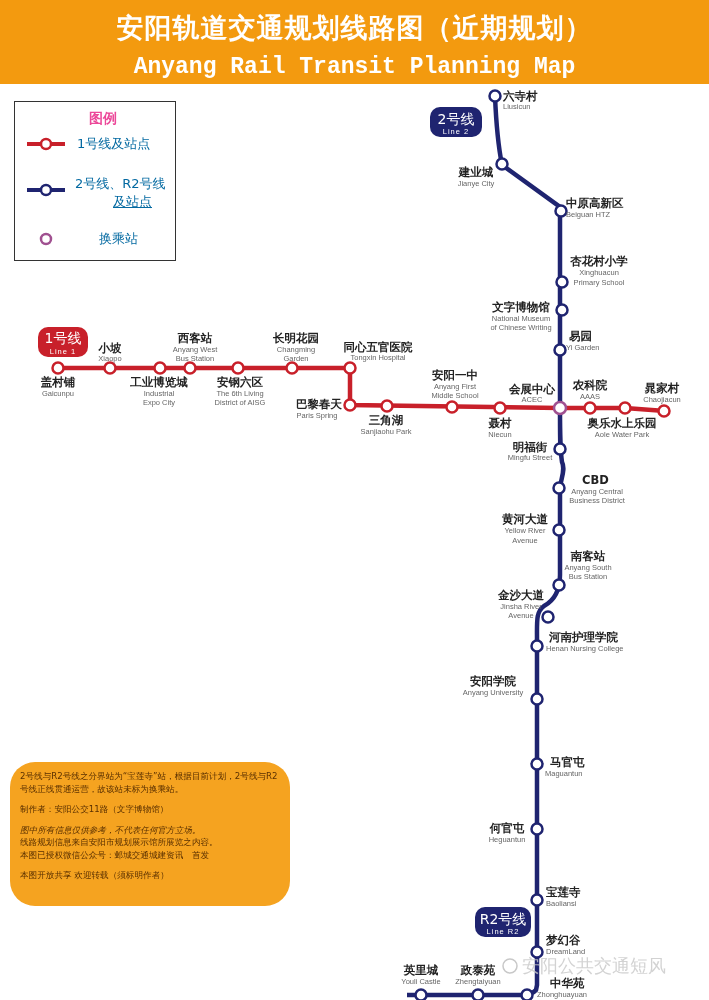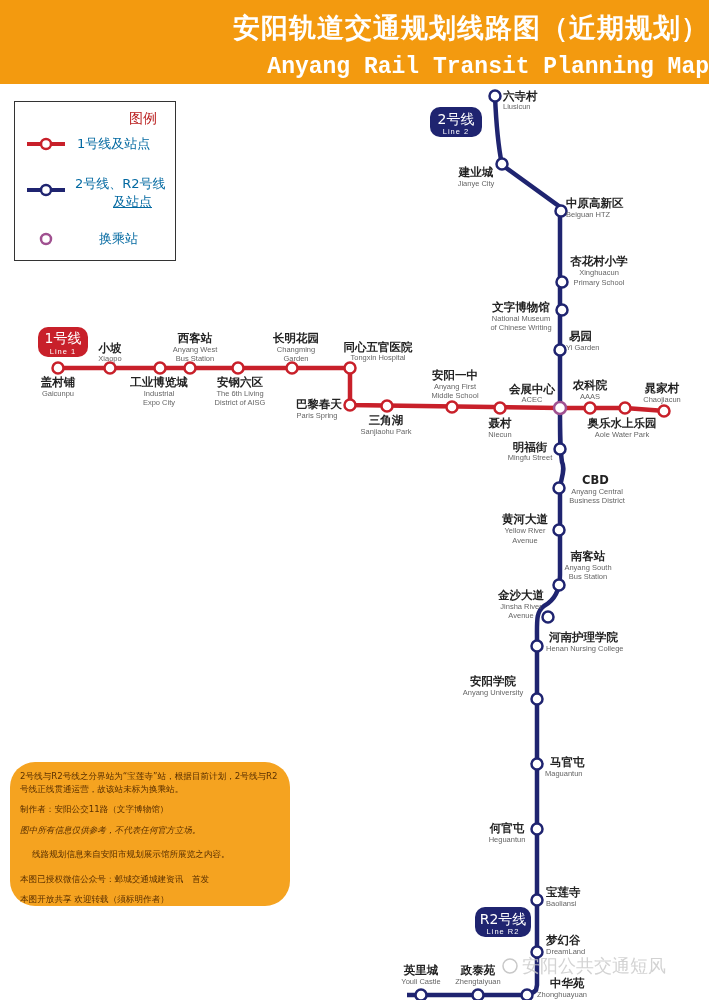--- a/index.html
+++ b/index.html
@@ -1,24 +1,24 @@
 <!DOCTYPE html>
 <html><head>
 <meta charset="utf-8">
 <style>
   html, body { margin:0; padding:0; }
   body { width:709px; height:1000px; position:relative; background:#ffffff; overflow:hidden;
          font-family:"DejaVu Sans", sans-serif; }
   .header { position:absolute; left:0; top:0; width:709px; height:84px; background:#f39a0f;
-            color:#fff; text-align:right; }
+            color:#fff; text-align:center; }
   .header .zh { font-size:27px; font-weight:bold; margin-top:10px; letter-spacing:1px; }
   .header .en { font-size:23px; font-weight:bold; margin-top:8px; font-family:Liberation Mono, monospace; }
   .legend { position:absolute; left:14px; top:101px; width:162px; height:160px; border:1.5px solid #333;
             background:#fff; box-sizing:border-box; }
-  .legend .title { position:absolute; left:74px; top:8px; font-size:14px; font-weight:normal; color:#b91c1c;margin-left:40px; }
+  .legend .title { position:absolute; left:74px; top:8px; font-size:14px; font-weight:bold; color:#ec4899; }
   .legend .lbl { position:absolute; font-size:13px; color:#0369a1; text-align:center; line-height:18px; }
   .note { position:absolute; left:10px; top:762px; width:280px; height:144px; background:#f5a320;
           border-radius:25px; box-sizing:border-box; padding:8px 10px; font-size:8.6px; color:#5a3000;
           line-height:12.5px; }
   .note p { margin:0 0 8px 0; }
   svg { position:absolute; left:0; top:0; }
   .zh { font-family:"DejaVu Sans", sans-serif; }
   .st-zh { font-size:11.5px; font-weight:bold; fill:#222; }
   .st-en { font-size:7.5px; fill:#666; font-family:"Liberation Sans", sans-serif; }
   .badge-zh { font-size:14px; fill:#fff; }
@@ -243,16 +243,16 @@
   <g>
     <circle cx="510" cy="966" r="7" fill="none" stroke="#c8c8c8" stroke-width="1.5"></circle>
     <text x="522" y="972" class="wm">安阳公共交通短风</text>
   </g>
 </svg>
 
 <div class="note">
   <p>2号线与R2号线之分界站为“宝莲寺”站，根据目前计划，2号线与R2号线正线贯通运营，故该站未标为换乘站。</p>
   <p>制作者：安阳公交11路（文字博物馆）</p>
   <p style="margin:0;font-style:italic;">图中所有信息仅供参考，不代表任何官方立场。</p>
-  <p style="margin:12px;">线路规划信息来自安阳市规划展示馆所展览之内容。</p>
+  <p style="margin:0;">线路规划信息来自安阳市规划展示馆所展览之内容。</p>
   <p>本图已授权微信公众号：邺城交通城建资讯　首发</p>
   <p>本图开放共享 欢迎转载（须标明作者）</p>
 </div>
 
 </body></html>

